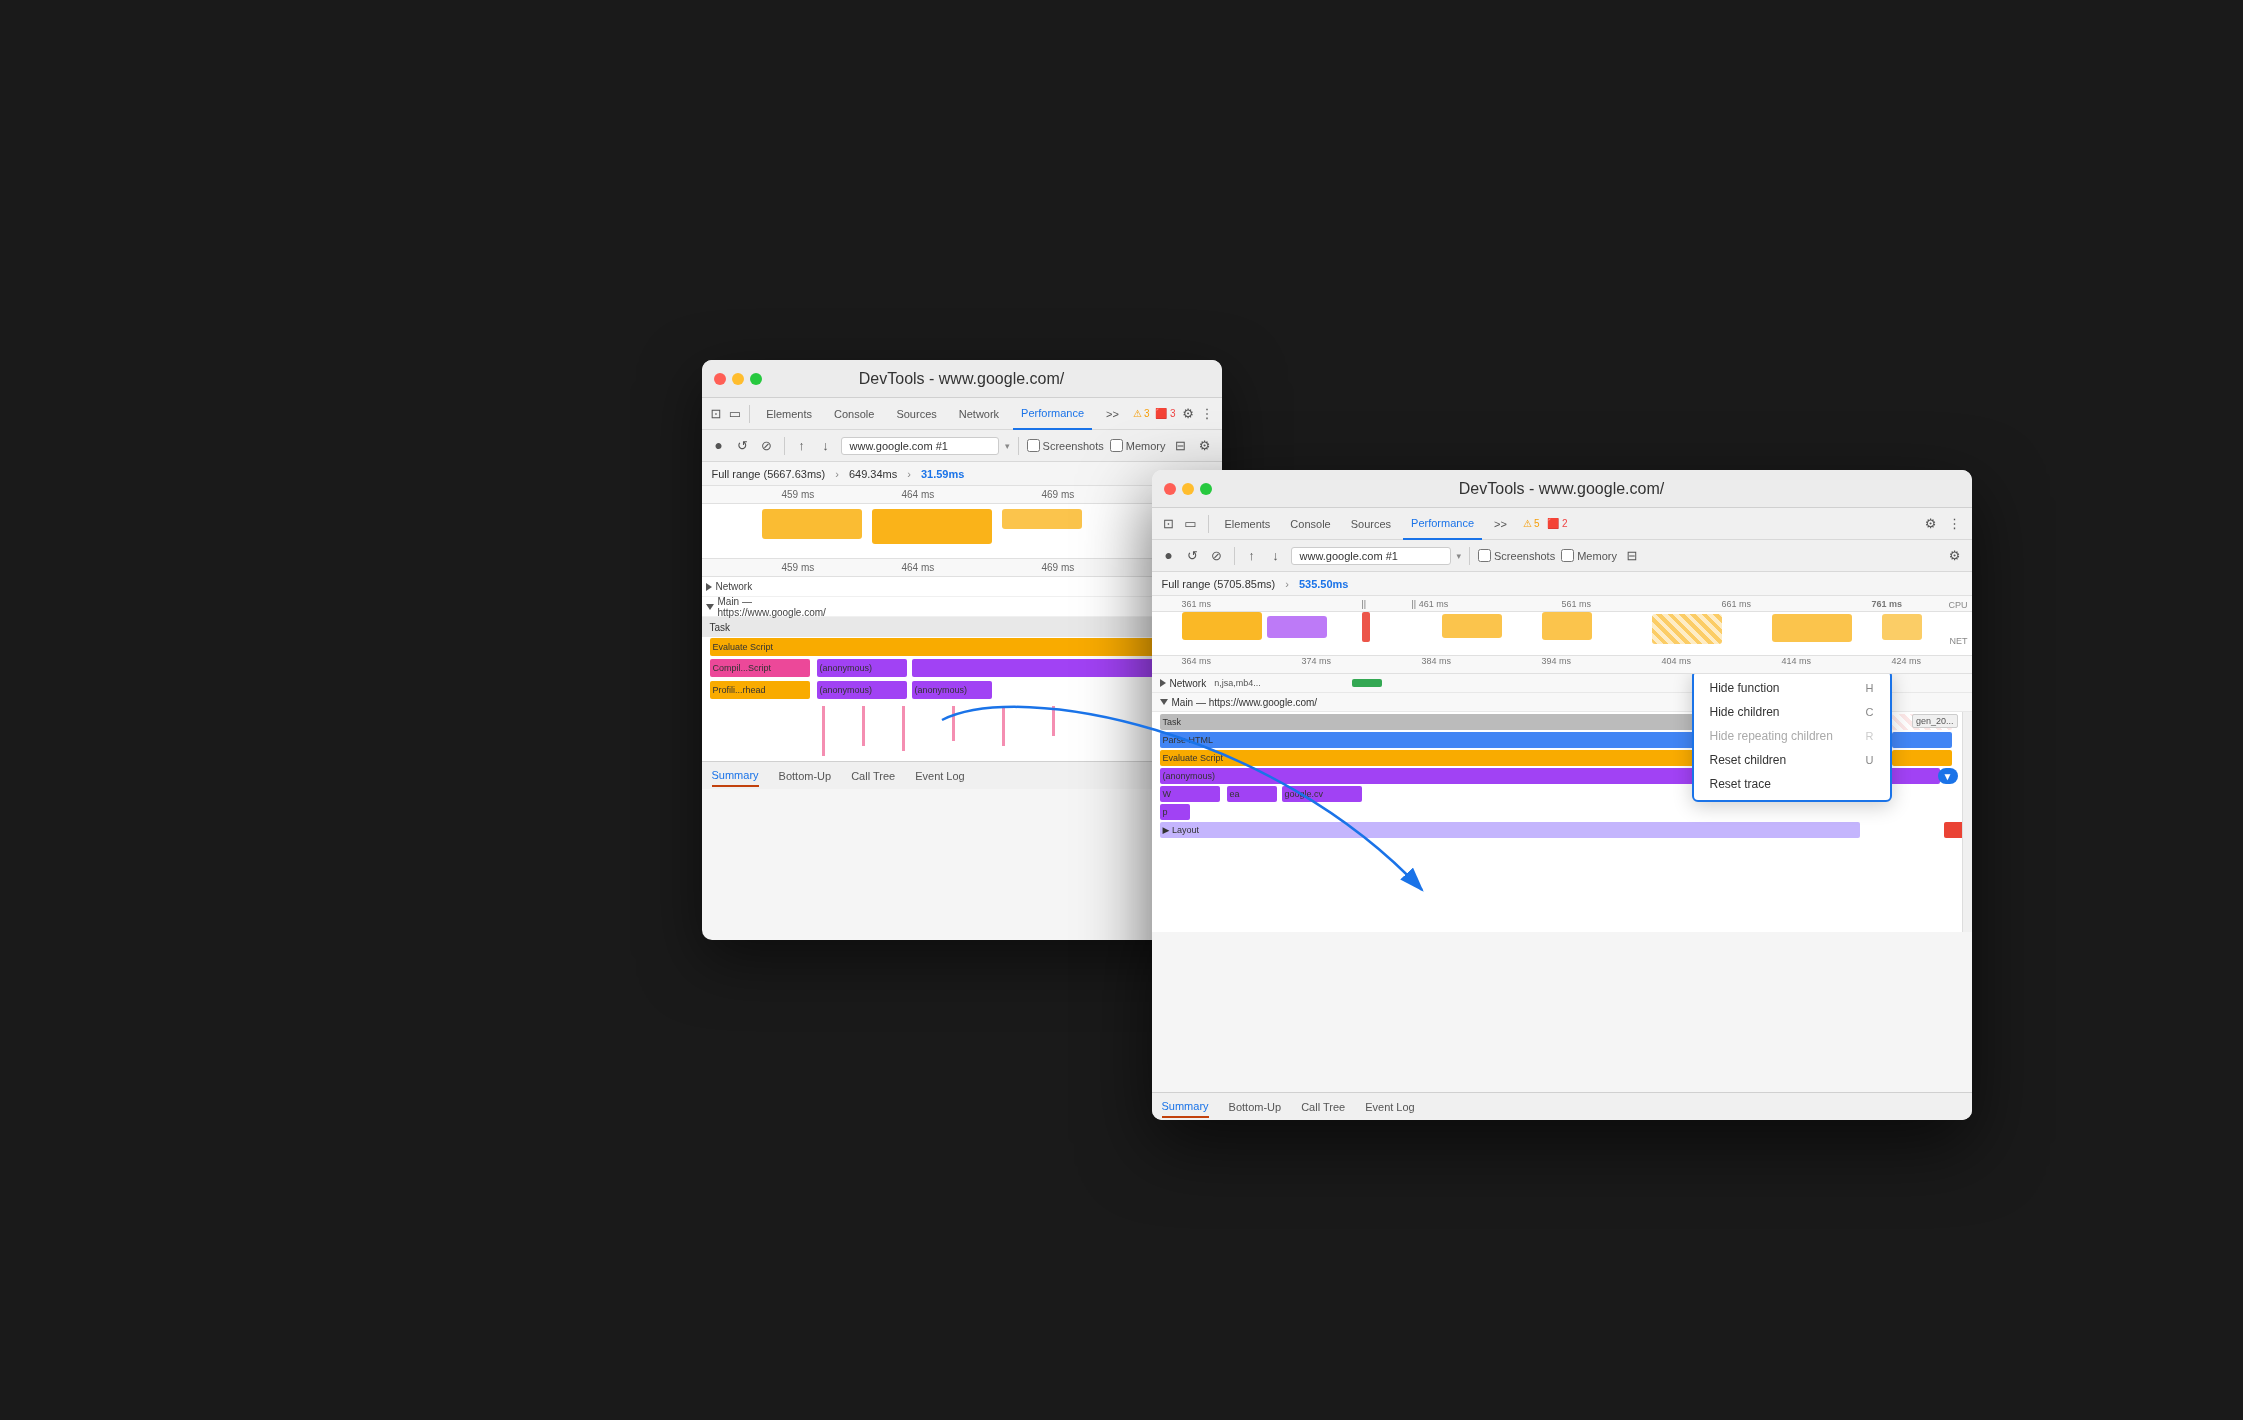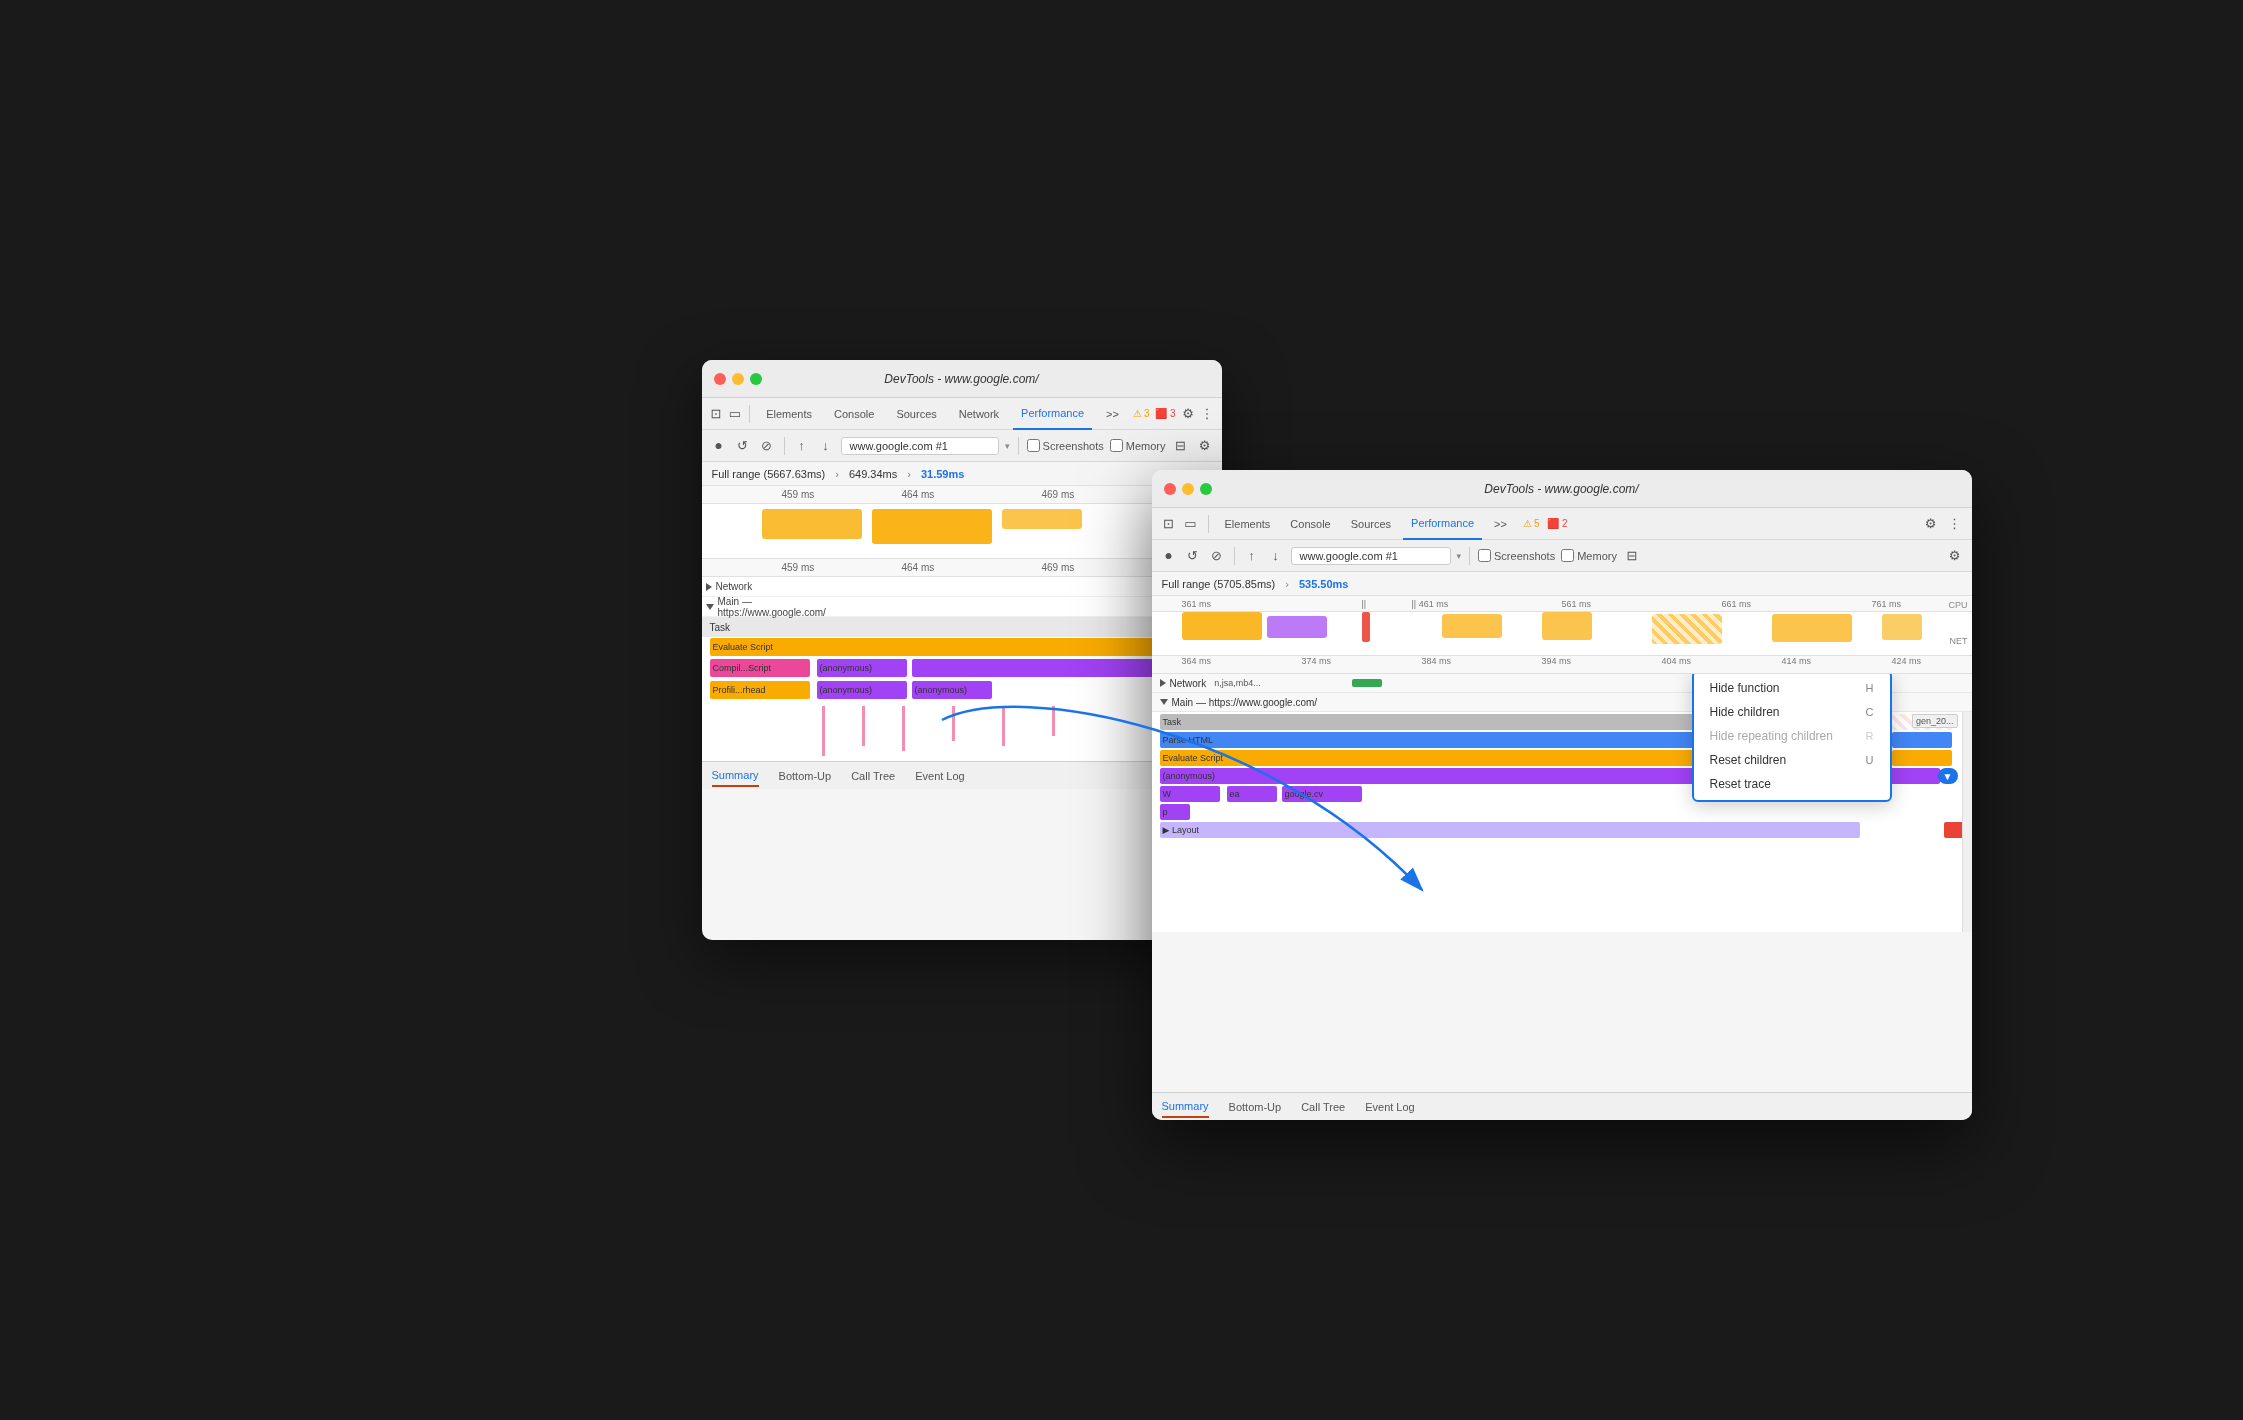--- a/index.html
+++ b/index.html
@@ -51,24 +51,23 @@
       display: flex;
       align-items: center;
       justify-content: center;
       height: 38px;
       background: #ececec;
       border-bottom: 1px solid #d0d0d0;
       position: relative;
     }
 
     .titlebar-title {
-      font-size: 12px;
+      font-size: 16px;
       color: #333;
       font-weight: 500;
-      font-style: italic;
     }
 
     .traffic-lights {
       position: absolute;
       left: 12px;
       display: flex;
       gap: 6px;
       align-items: center;
     }
 
@@ -623,21 +622,21 @@
     </div>
 
     <div class="overview-bar" style="height:60px; position:relative;">
 
       <div style="position:absolute; top:0; left:0; right:0; height:16px; background:#f8f8f8; border-bottom:1px solid #e0e0e0; display:flex; align-items:center; font-size:9px; color:#777;">
         <span style="position:absolute; left:30px;">361 ms</span>
         <span style="position:absolute; left:210px;">||</span>
         <span style="position:absolute; left:260px;">|| 461 ms</span>
         <span style="position:absolute; left:410px;">561 ms</span>
         <span style="position:absolute; left:570px;">661 ms</span>
-        <span style="position:absolute; left:720px;">761 ms</span>
+        <span style="position:absolute; left:720px;font-weight:bold;">761 ms</span>
       </div>
 
       <div style="position:absolute; top:16px; left:30px; width:80px; height:28px; background:#f9ab00; border-radius:3px; opacity:0.85;"></div>
       <div style="position:absolute; top:20px; left:115px; width:60px; height:22px; background:#a142f4; border-radius:3px; opacity:0.7;"></div>
       <div style="position:absolute; top:16px; left:210px; width:8px; height:30px; background:#ea4335; border-radius:2px; opacity:0.9;"></div>
       <div style="position:absolute; top:18px; left:290px; width:60px; height:24px; background:#f9ab00; border-radius:3px; opacity:0.7;"></div>
       <div style="position:absolute; top:16px; left:390px; width:50px; height:28px; background:#f9ab00; border-radius:3px; opacity:0.7;"></div>
       <div style="position:absolute; top:18px; left:500px; width:70px; height:30px; background:#f9ab00; border-radius:3px; opacity:0.6; background: repeating-linear-gradient(45deg, #f9ab00, #f9ab00 4px, #fde0a0 4px, #fde0a0 8px);"></div>
       <div style="position:absolute; top:18px; left:620px; width:80px; height:28px; background:#f9ab00; border-radius:3px; opacity:0.7;"></div>
       <div style="position:absolute; top:18px; left:730px; width:40px; height:26px; background:#f9ab00; border-radius:3px; opacity:0.6;"></div>

